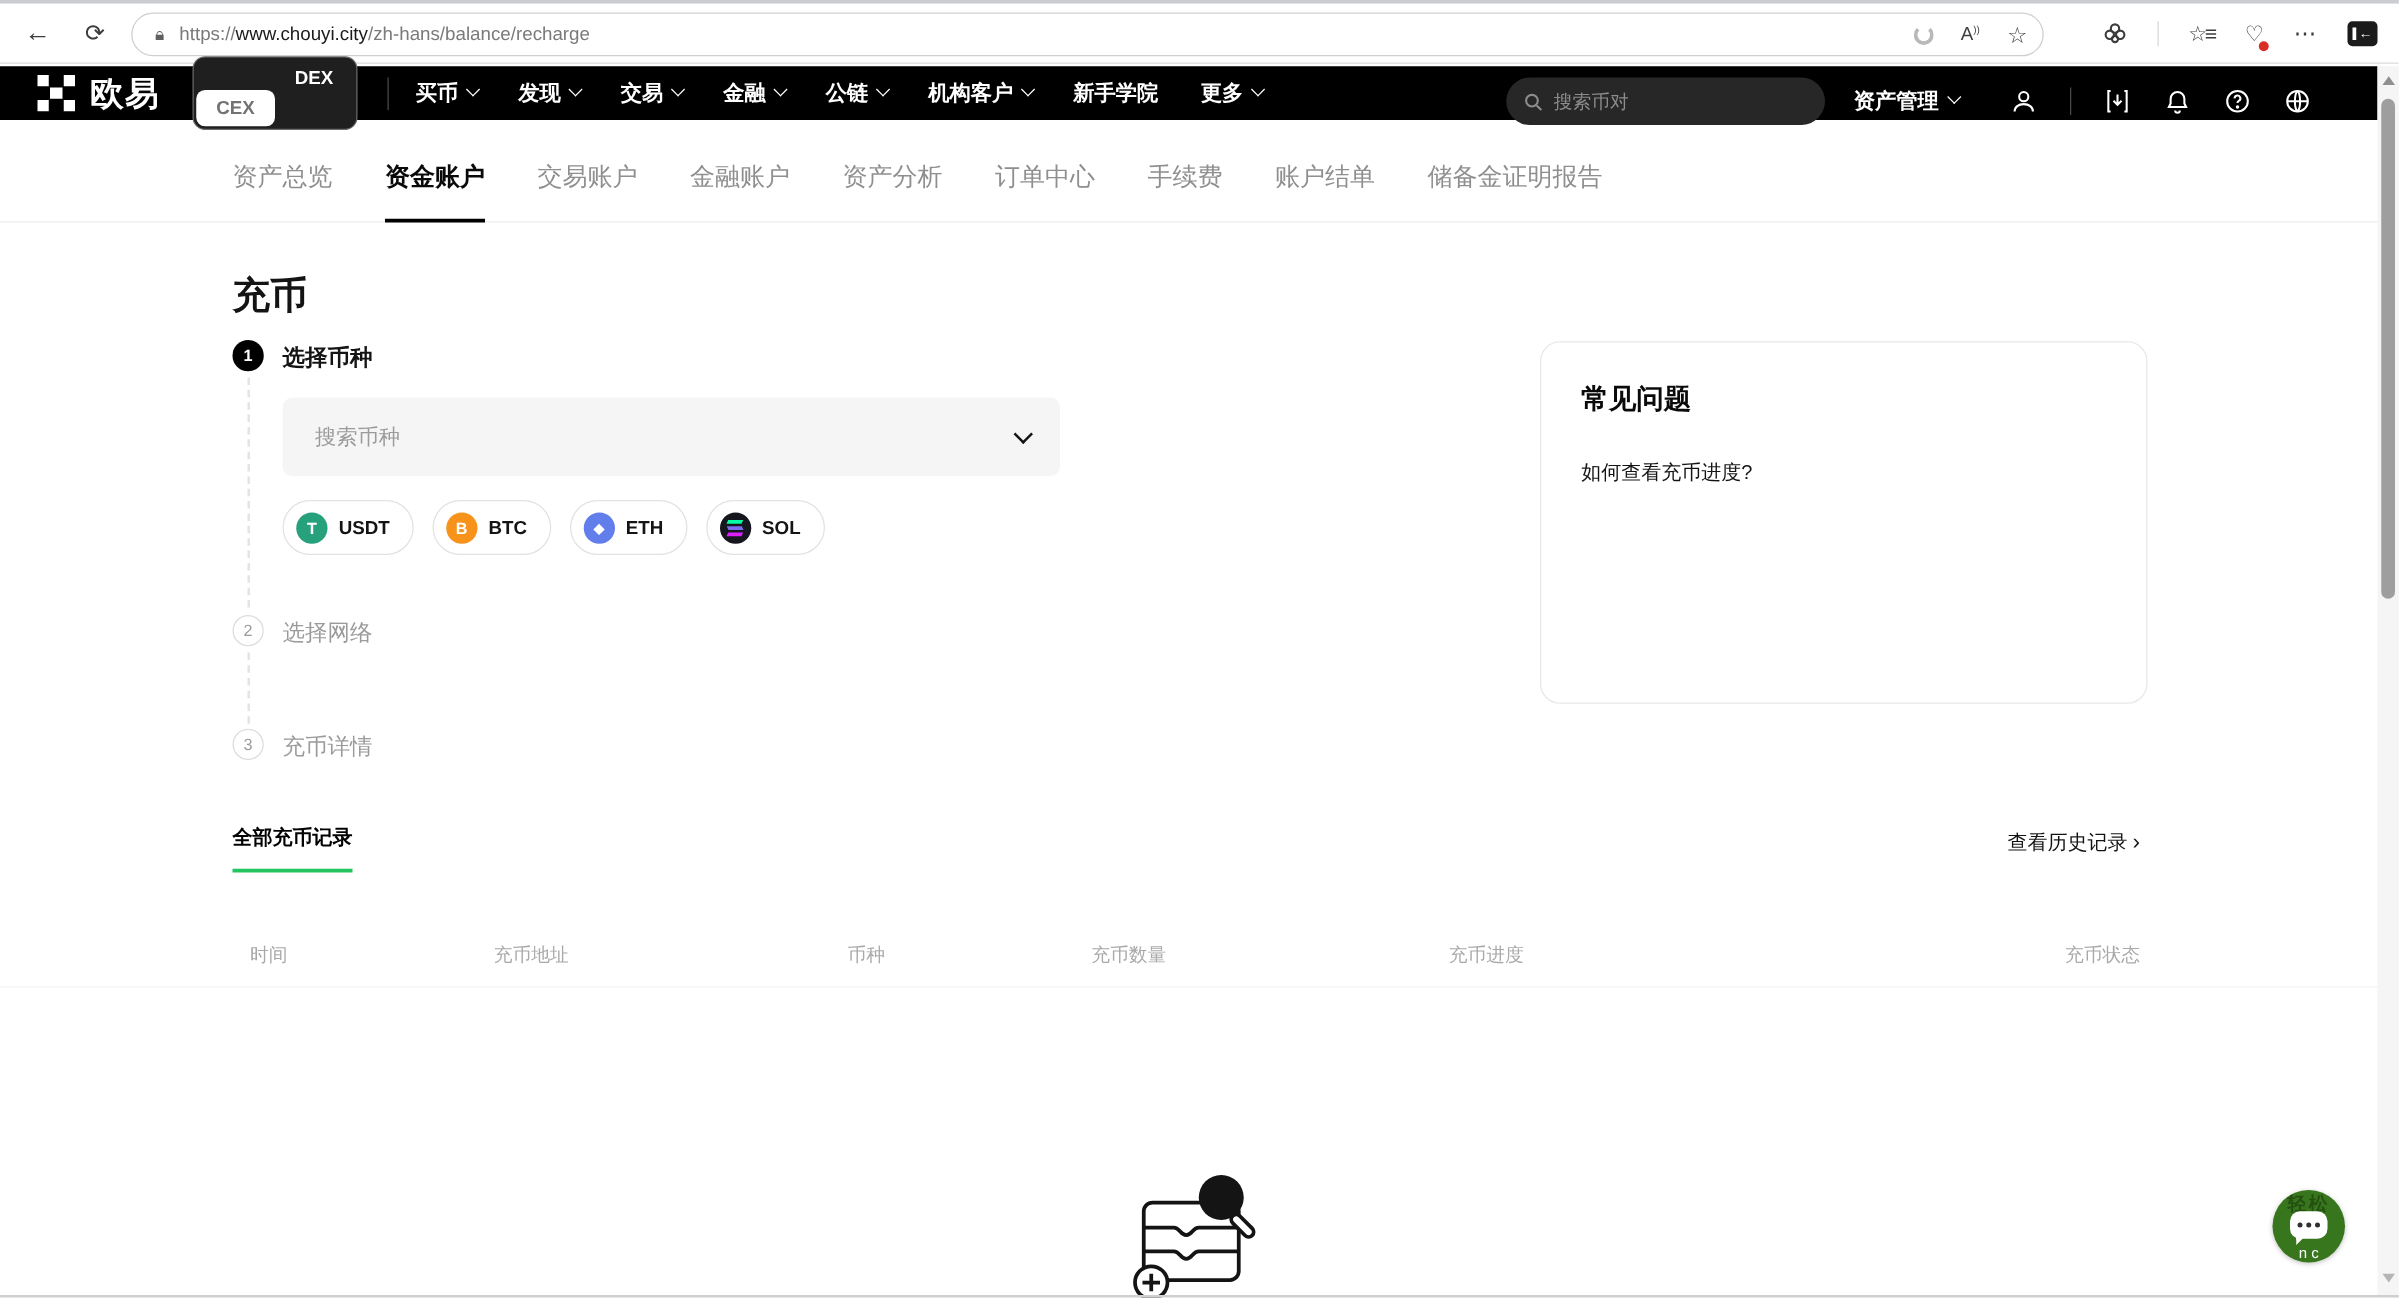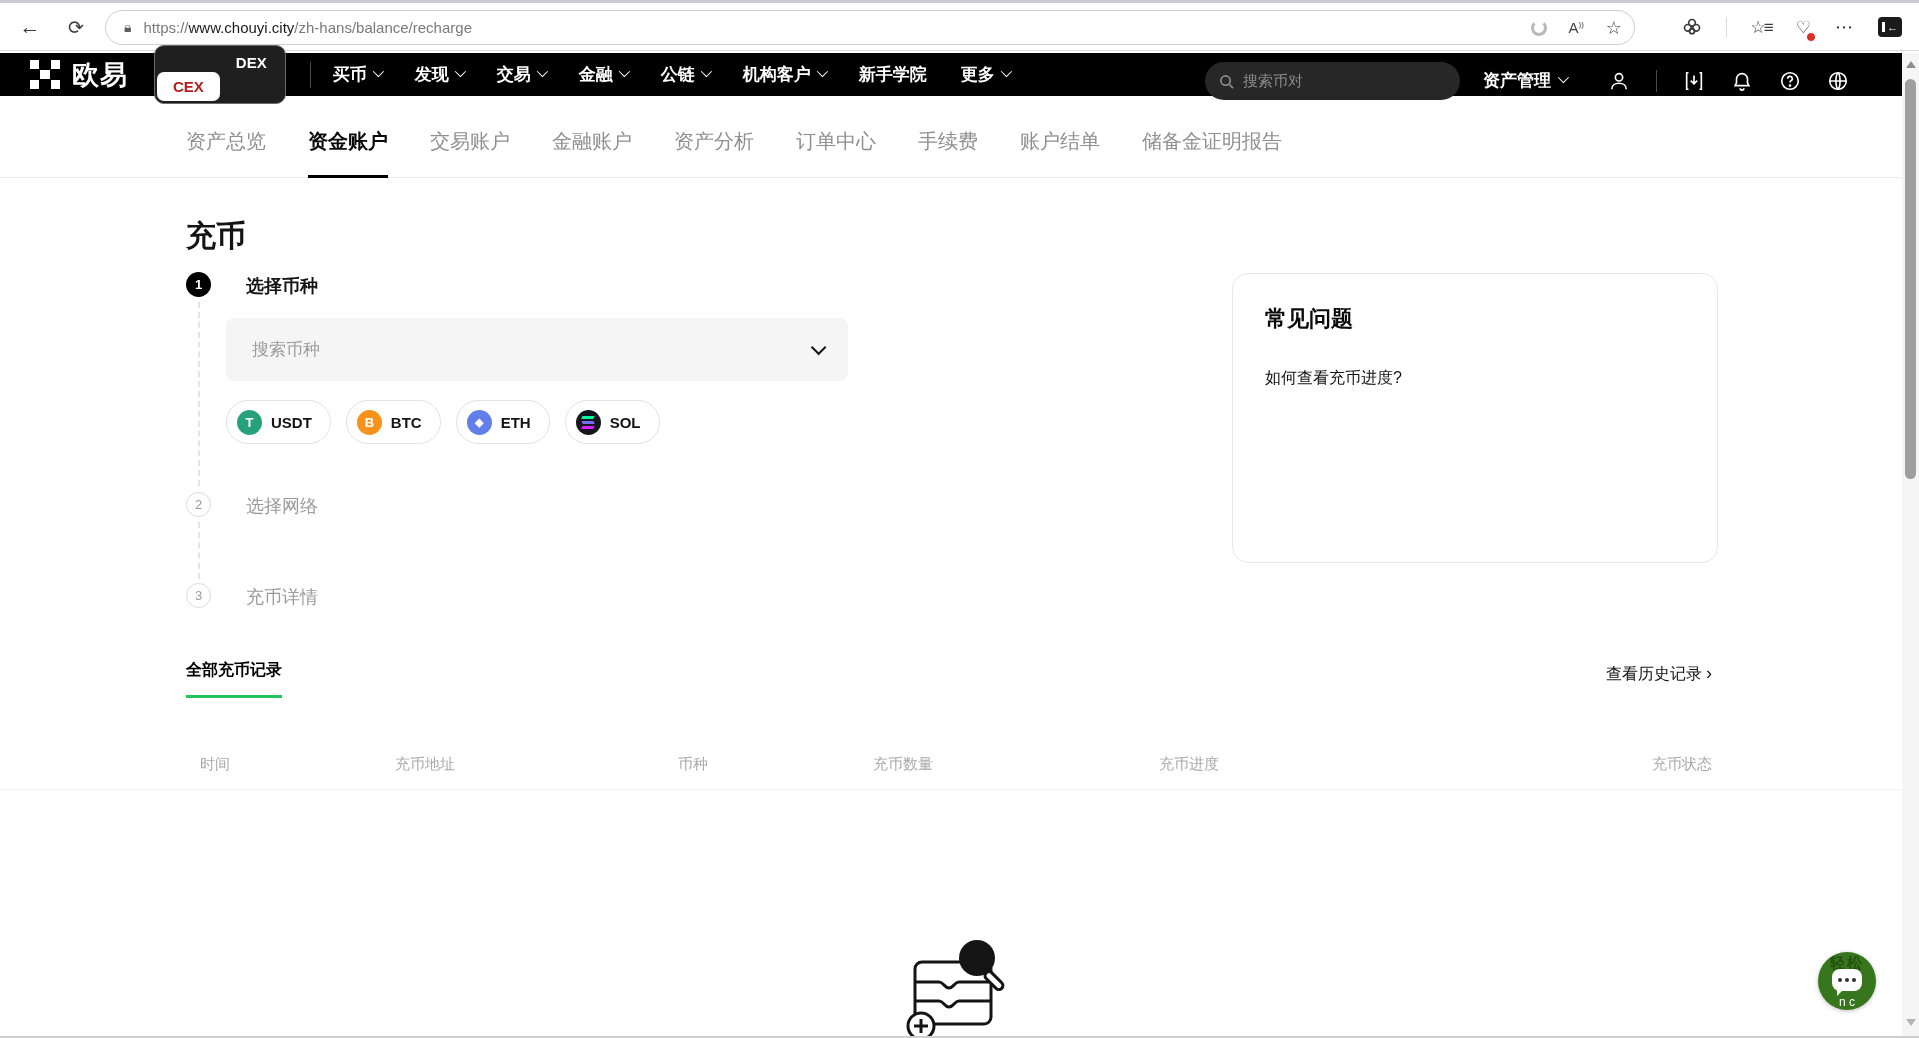--- a/index.html
+++ b/index.html
@@ -36,21 +36,21 @@
   
   #site-header { position:absolute; left:0; top:53px; width:1902px; height:43px; background:#000; color:#fff;
     display:flex; align-items:center; }
   #logo { display:flex; align-items:center; gap:12px; margin-left:30px; cursor:pointer; }
   #logo-grid { width:30px; height:30px; display:grid; grid-template-columns:repeat(3,1fr); grid-template-rows:repeat(3,1fr); gap:1px; }
   #logo-grid div { background:transparent; }
   #logo-grid div.on { background:#fff; }
   #brand { font-size:27px; font-weight:bold; letter-spacing:1px; }
   #cexdex { margin-left:26px; display:flex; background:#1f1f1f; border:1.5px solid #6b6b6b; border-radius:10px; padding:2px; }
   #cexdex .seg { font-size:15px; font-weight:bold; padding:6px 16px; border-radius:7px; cursor:pointer; }
-  #cexdex .seg.active { background:#fff; color:#b91c1c;margin-top:24px; }
+  #cexdex .seg.active { background:#fff; color:#737373;margin-top:24px; }
   #cexdex .seg.inactive { color:#fff; }
   .hdr-sep { width:1px; height:26px; background:#4a4a4a; margin:0 22px 0 24px; }
   #main-nav { display:flex; align-items:center; gap:34px; }
   .nav-item { display:flex; align-items:center; gap:6px; font-size:17px; font-weight:bold; cursor:pointer; white-space:nowrap; }
   .caret { width:8px; height:8px; border-right:1.8px solid #fff; border-bottom:1.8px solid #fff;
     transform:rotate(45deg) translateY(-2px); margin-top:-4px; }
   #hdr-search { position:absolute; left:1205px; top:9px; width:255px; height:38px; background:#272727;
     border-radius:19px; display:flex; align-items:center; padding:0 14px; gap:9px; cursor:text; }
   #hdr-search .ph { color:#8c8c8c; font-size:15px; }
   #assets-menu { position:absolute; left:1483px; top:0; height:55px; display:flex; align-items:center; gap:7px;
@@ -66,21 +66,21 @@
     border-bottom:3px solid transparent; white-space:nowrap; }
   .sub-tab.active { color:#0a0a0a; font-weight:bold; border-bottom:3px solid #000; }
 
   
   #page-title { position:absolute; left:186px; top:216px; font-size:30px; font-weight:bold; color:#141414; }
 
   .step-circle { position:absolute; width:25px; height:25px; border-radius:50%; display:flex; align-items:center;
     justify-content:center; font-size:13px; }
   .step-circle.active { background:#000; color:#fff; font-weight:bold; left:186px; }
   .step-circle.idle { background:#fff; color:#9b9b9b; border:1px solid #dcdcdc; left:186px; }
-  .step-label { position:absolute; left:226px; font-size:18px;margin-left:20px; }
+  .step-label { position:absolute; left:226px; font-size:18px; }
   .step-label.active { color:#141414; font-weight:bold; }
   .step-label.idle { color:#9b9b9b; }
   .step-connector { position:absolute; left:198px; width:0; border-left:2px dashed #e4e4e4; }
 
   #coin-select { position:absolute; left:226px; top:318px; width:622px; height:63px; background:#f5f5f5;
     border-radius:8px; display:flex; align-items:center; padding:0 26px; cursor:pointer; }
   #coin-select .ph { color:#9b9b9b; font-size:17px; }
   #coin-select .chev { margin-left:auto; width:11px; height:11px; border-right:2px solid #141414;
     border-bottom:2px solid #141414; transform:rotate(45deg) translateY(-3px); }
 

